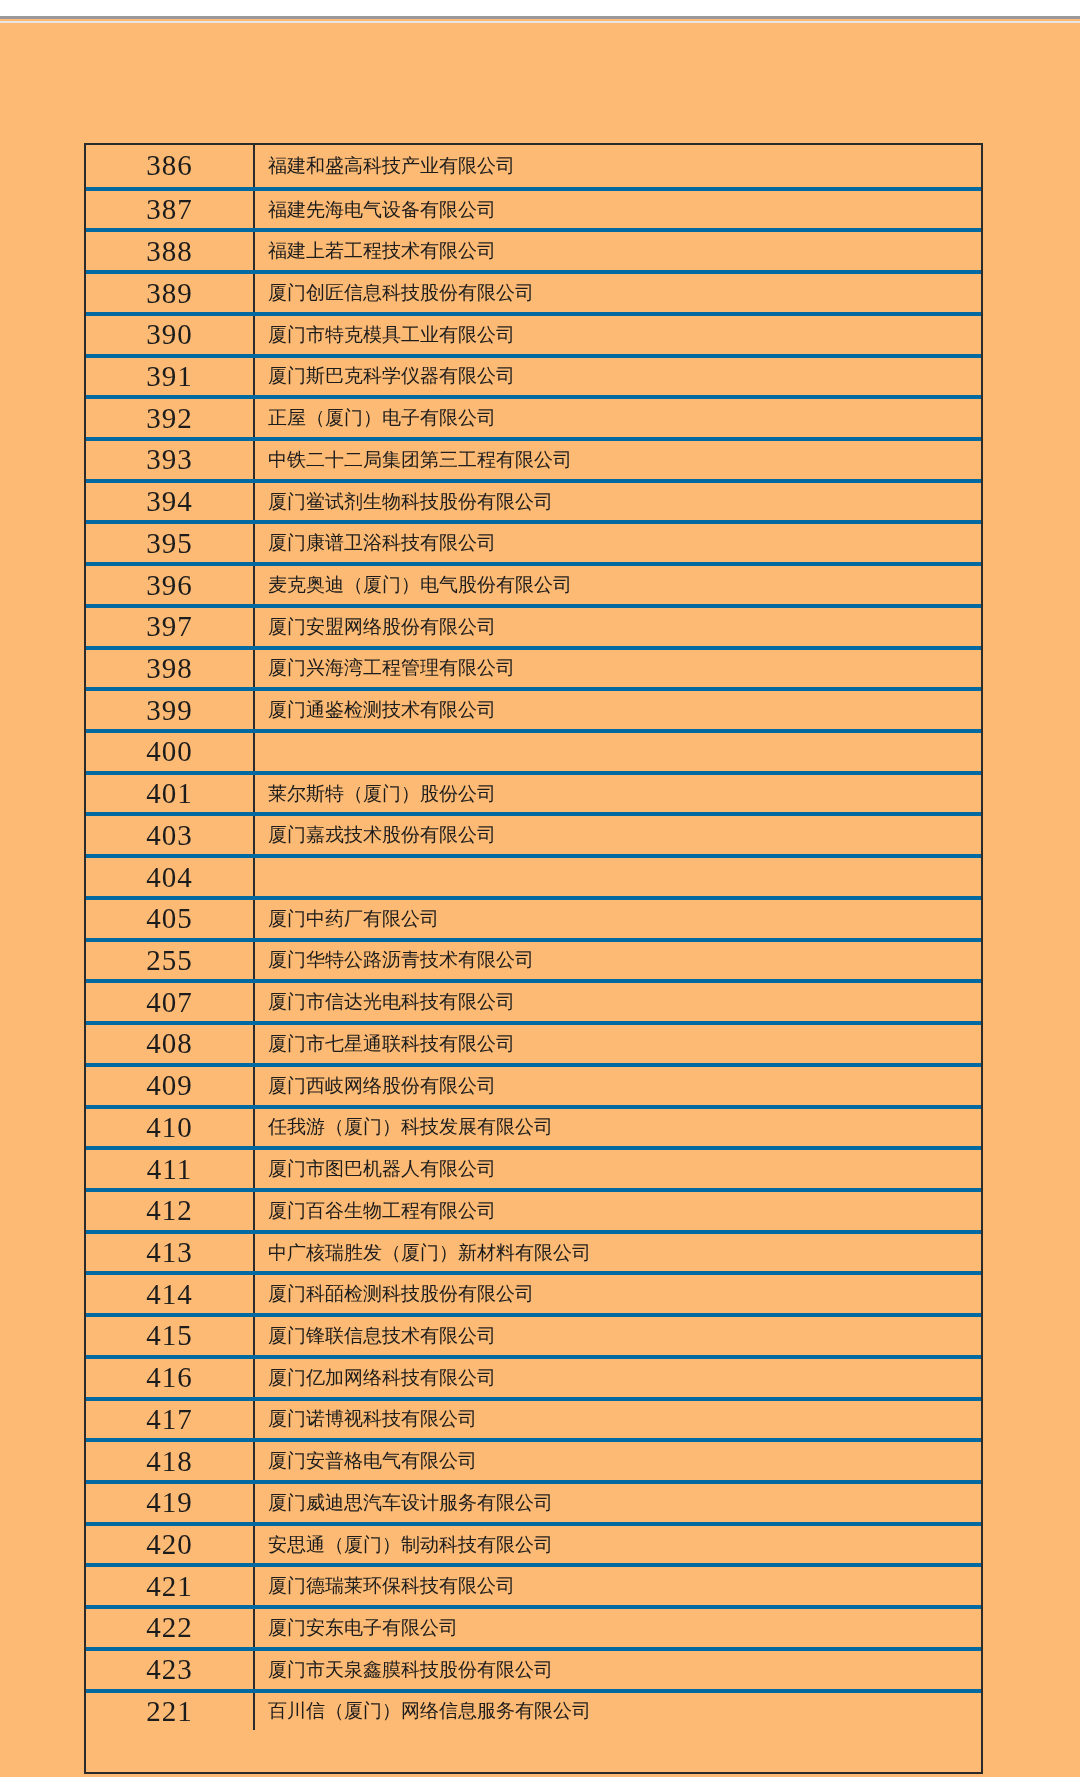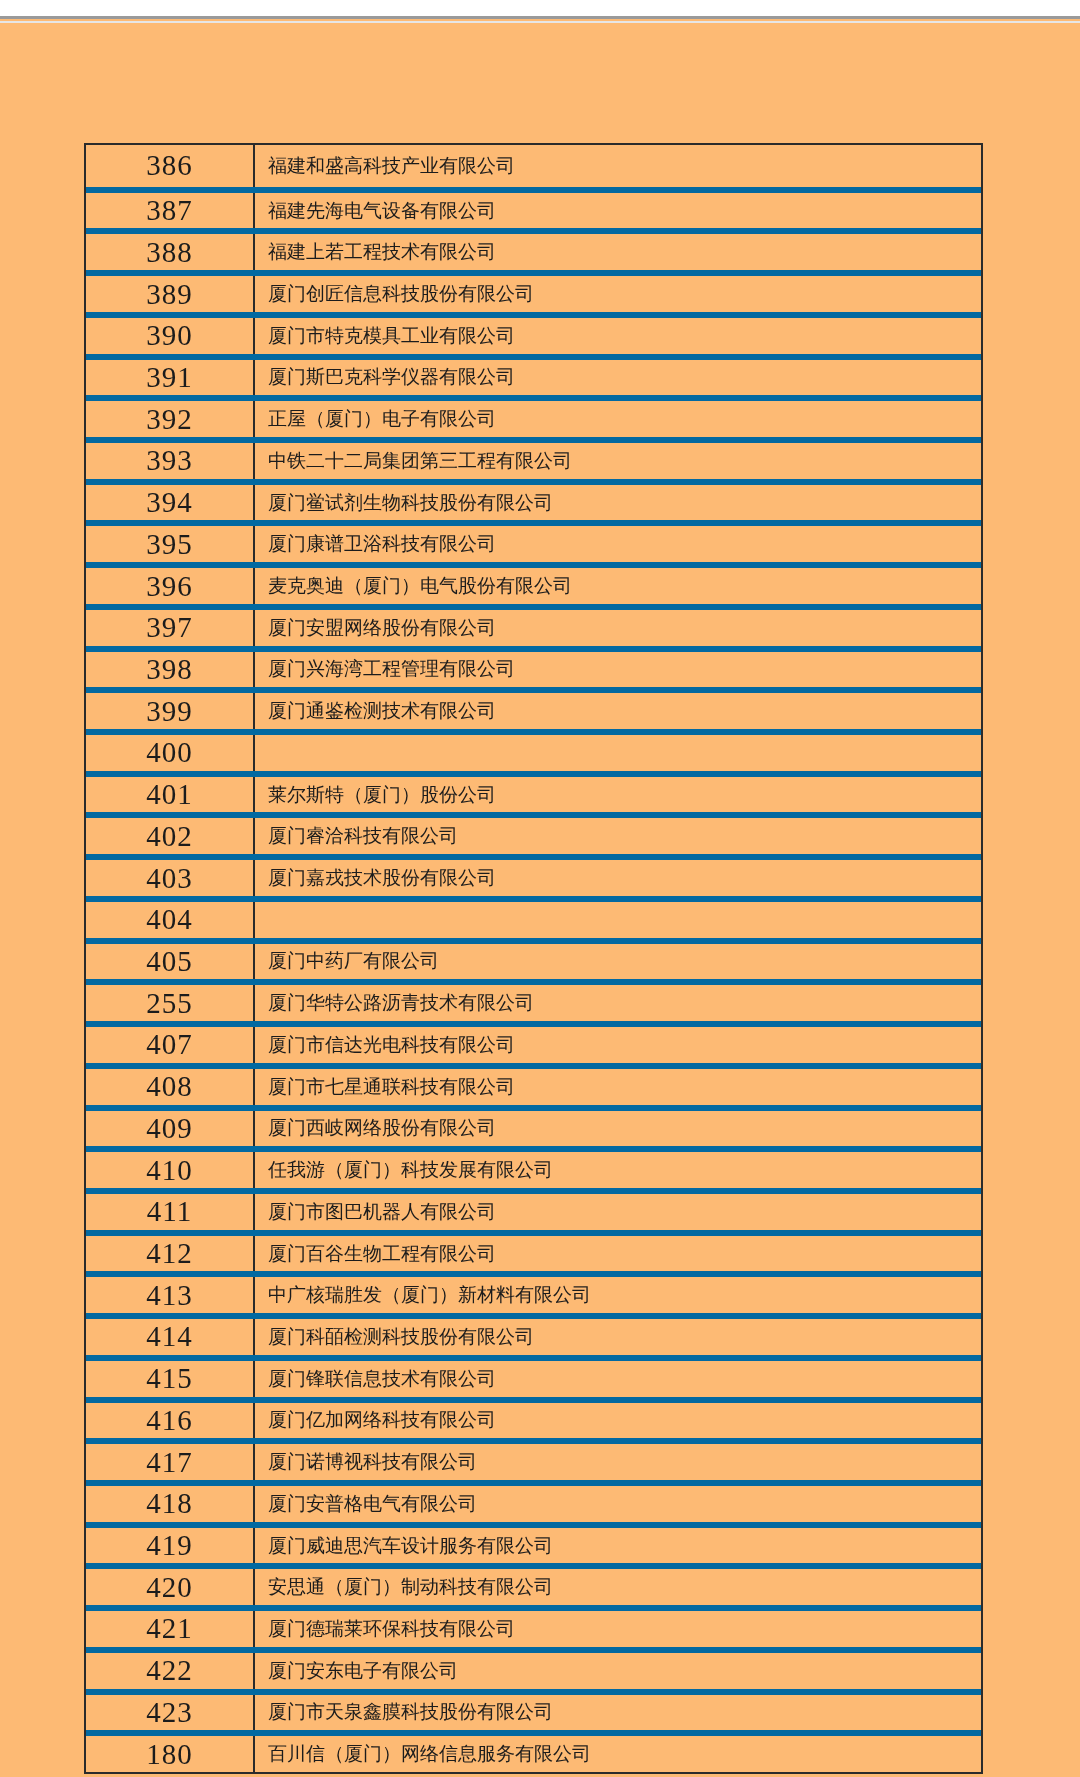--- a/index.html
+++ b/index.html
@@ -25,21 +25,21 @@
     width:899px;height:1631px;
     box-sizing:border-box;
     border:2px solid #2b2b2b;
     display:grid;
     grid-template-rows:repeat(39,1fr);
   }
   .row{
     display:grid;
     grid-template-columns:169px 1fr;
     box-sizing:border-box;
-    border-top:6px solid #0369a1;
+    border-top:4px solid #0369a1;
   }
   .row:first-child{border-top:none;}
   .cell{
     display:flex;align-items:center;
     box-sizing:border-box;
     color:#1c1c1c;
     white-space:nowrap;
     overflow:hidden;
   }
   .cell.num{
@@ -117,24 +117,20 @@
         <div class="cell name">厦门通鉴检测技术有限公司</div>
       </div>
       <div class="row">
         <div class="cell num">400</div>
       </div>
       <div class="row">
         <div class="cell num">401</div>
         <div class="cell name">莱尔斯特（厦门）股份公司</div>
       </div>
       <div class="row">
-        <div class="cell num">402</div>
-        <div class="cell name">厦门睿洽科技有限公司</div>
-      </div>
-      <div class="row">
         <div class="cell num">403</div>
         <div class="cell name">厦门嘉戎技术股份有限公司</div>
       </div>
       <div class="row">
         <div class="cell num">404</div>
       </div>
       <div class="row">
         <div class="cell num">405</div>
         <div class="cell name">厦门中药厂有限公司</div>
       </div>
@@ -204,17 +200,17 @@
       </div>
       <div class="row">
         <div class="cell num">422</div>
         <div class="cell name">厦门安东电子有限公司</div>
       </div>
       <div class="row">
         <div class="cell num">423</div>
         <div class="cell name">厦门市天泉鑫膜科技股份有限公司</div>
       </div>
       <div class="row">
-        <div class="cell num">180</div>
+        <div class="cell num">221</div>
         <div class="cell name">百川信（厦门）网络信息服务有限公司</div>
       </div>
     </div>
 </div>
 
 </body></html>

